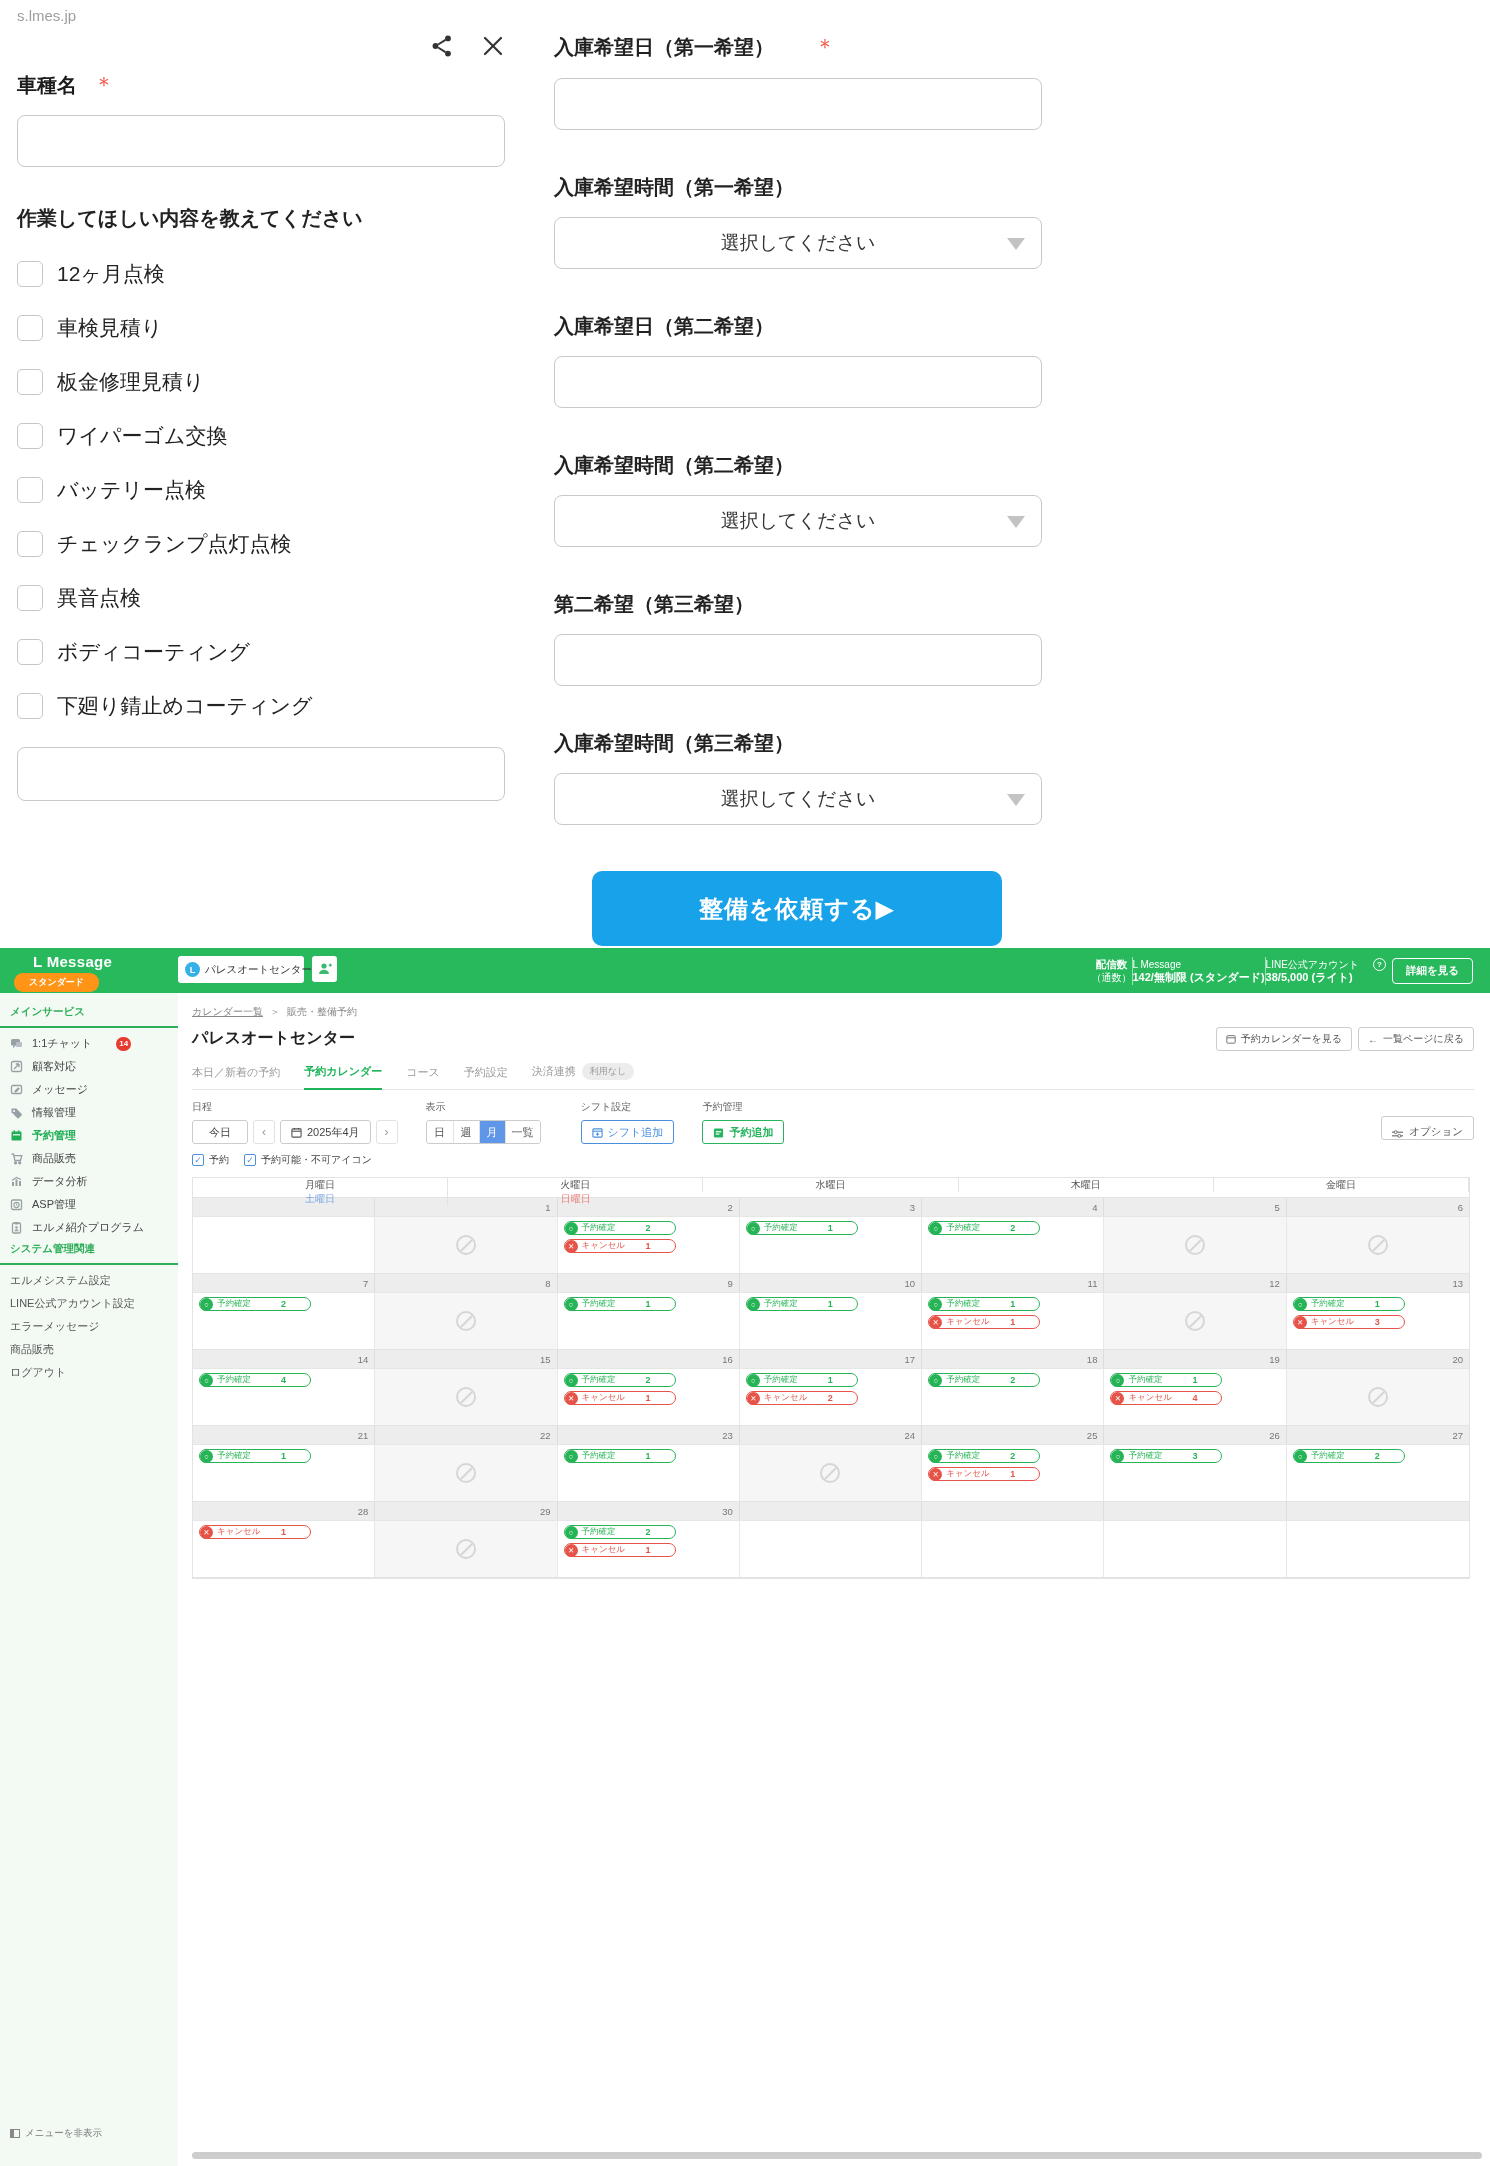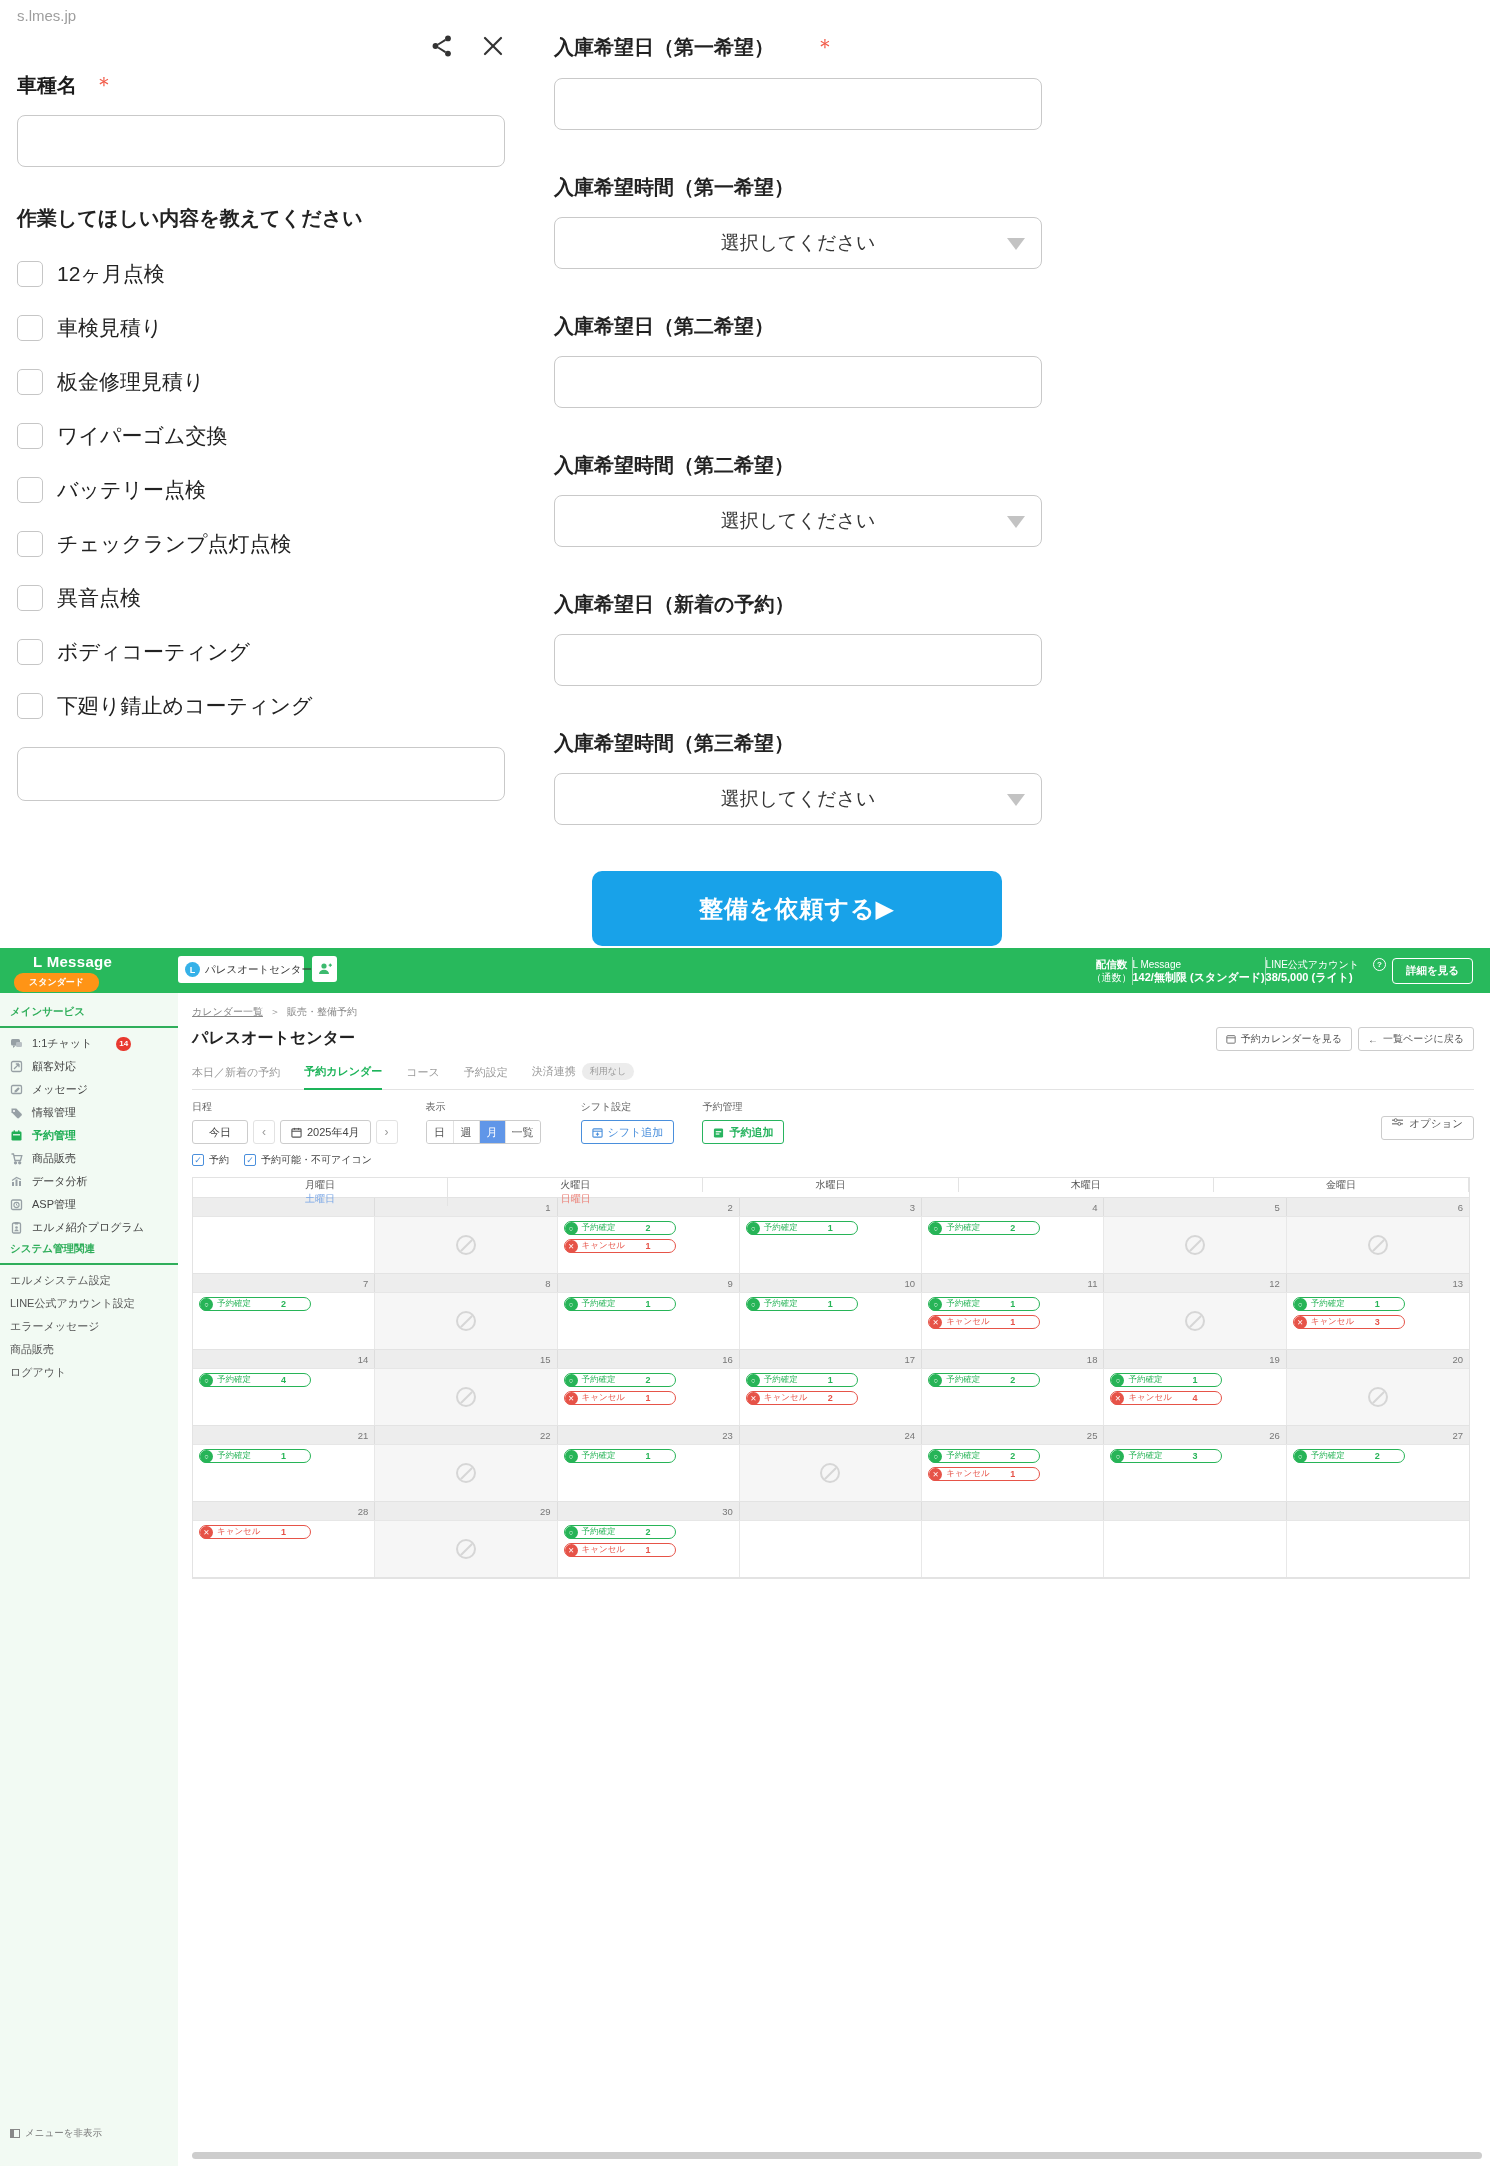--- a/index.html
+++ b/index.html
@@ -106,21 +106,21 @@
     display:flex;align-items:center;justify-content:center;padding:0 10px;cursor:pointer;white-space:nowrap;gap:5px}
   .cbtn.today{width:56px}
   .chev-btn{width:22px;height:24px;border:1px solid #e2e2e2;border-radius:3px;background:#fff;color:#999;font-size:12px;
     display:flex;align-items:center;justify-content:center;cursor:pointer}
   .seg{display:flex;border:1px solid #ccc;border-radius:3px;overflow:hidden;height:24px}
   .seg .s{min-width:26px;padding:0 6px;display:flex;align-items:center;justify-content:center;font-size:11px;color:#555;
     background:#fff;border-left:1px solid #e2e2e2;cursor:pointer}
   .seg .s:first-child{border-left:none}
   .seg .s.active{background:var(--seg-blue);color:#fff}
   .obtn{height:24px;border:1px solid #ccc;border-radius:3px;background:#fff;font-size:10.5px;color:#555;
-    display:flex;align-items:flex-start;gap:6px;padding:0 10px;cursor:pointer;margin-left:auto;margin-top:16px}
+    display:flex;align-items:flex-end;gap:6px;padding:0 10px;cursor:pointer;margin-left:auto;margin-top:16px}
   .btn-shift{border-color:var(--shift-blue);color:var(--shift-blue)}
   .btn-add{border-color:#28b45f;color:#28b45f;font-weight:700}
   .legend{margin-top:9px;display:flex;gap:15px;align-items:center}
   .leg{display:flex;align-items:center;gap:5px;font-size:10px;color:#444}
   .leg .cb{width:12px;height:12px;border:1.5px solid var(--shift-blue);border-radius:2px;color:var(--shift-blue);
     font-size:9px;font-weight:700;display:flex;align-items:center;justify-content:center;background:#fff}
 
   .cal{margin-top:10px;border:1px solid var(--bd);border-bottom:1px solid var(--bd);width:1278px}
   .cal-h{display:grid;grid-template-columns:repeat(5,1fr);height:20px;border-bottom:1px solid var(--bd)}
   .cal-h .hc{display:flex;align-items:center;justify-content:center;font-size:10px;color:#555;border-right:1px solid var(--bd)}
@@ -241,21 +241,21 @@
         <div class="r-select">選択してください<span class="tri"></span></div>
         <div class="r-label mt2">
           <span>入庫希望日（第二希望）</span>
         </div>
         <div class="r-input"></div>
         <div class="r-label mt2">
           <span>入庫希望時間（第二希望）</span>
         </div>
         <div class="r-select">選択してください<span class="tri"></span></div>
         <div class="r-label mt2">
-          <span>入庫希望日（新着の予約）</span>
+          <span>第二希望（第三希望）</span>
         </div>
         <div class="r-input"></div>
         <div class="r-label mt2">
           <span>入庫希望時間（第三希望）</span>
         </div>
         <div class="r-select">選択してください<span class="tri"></span></div>
         <div class="submit-btn">整備を依頼する▶</div>
       </div>
   </section>
 

